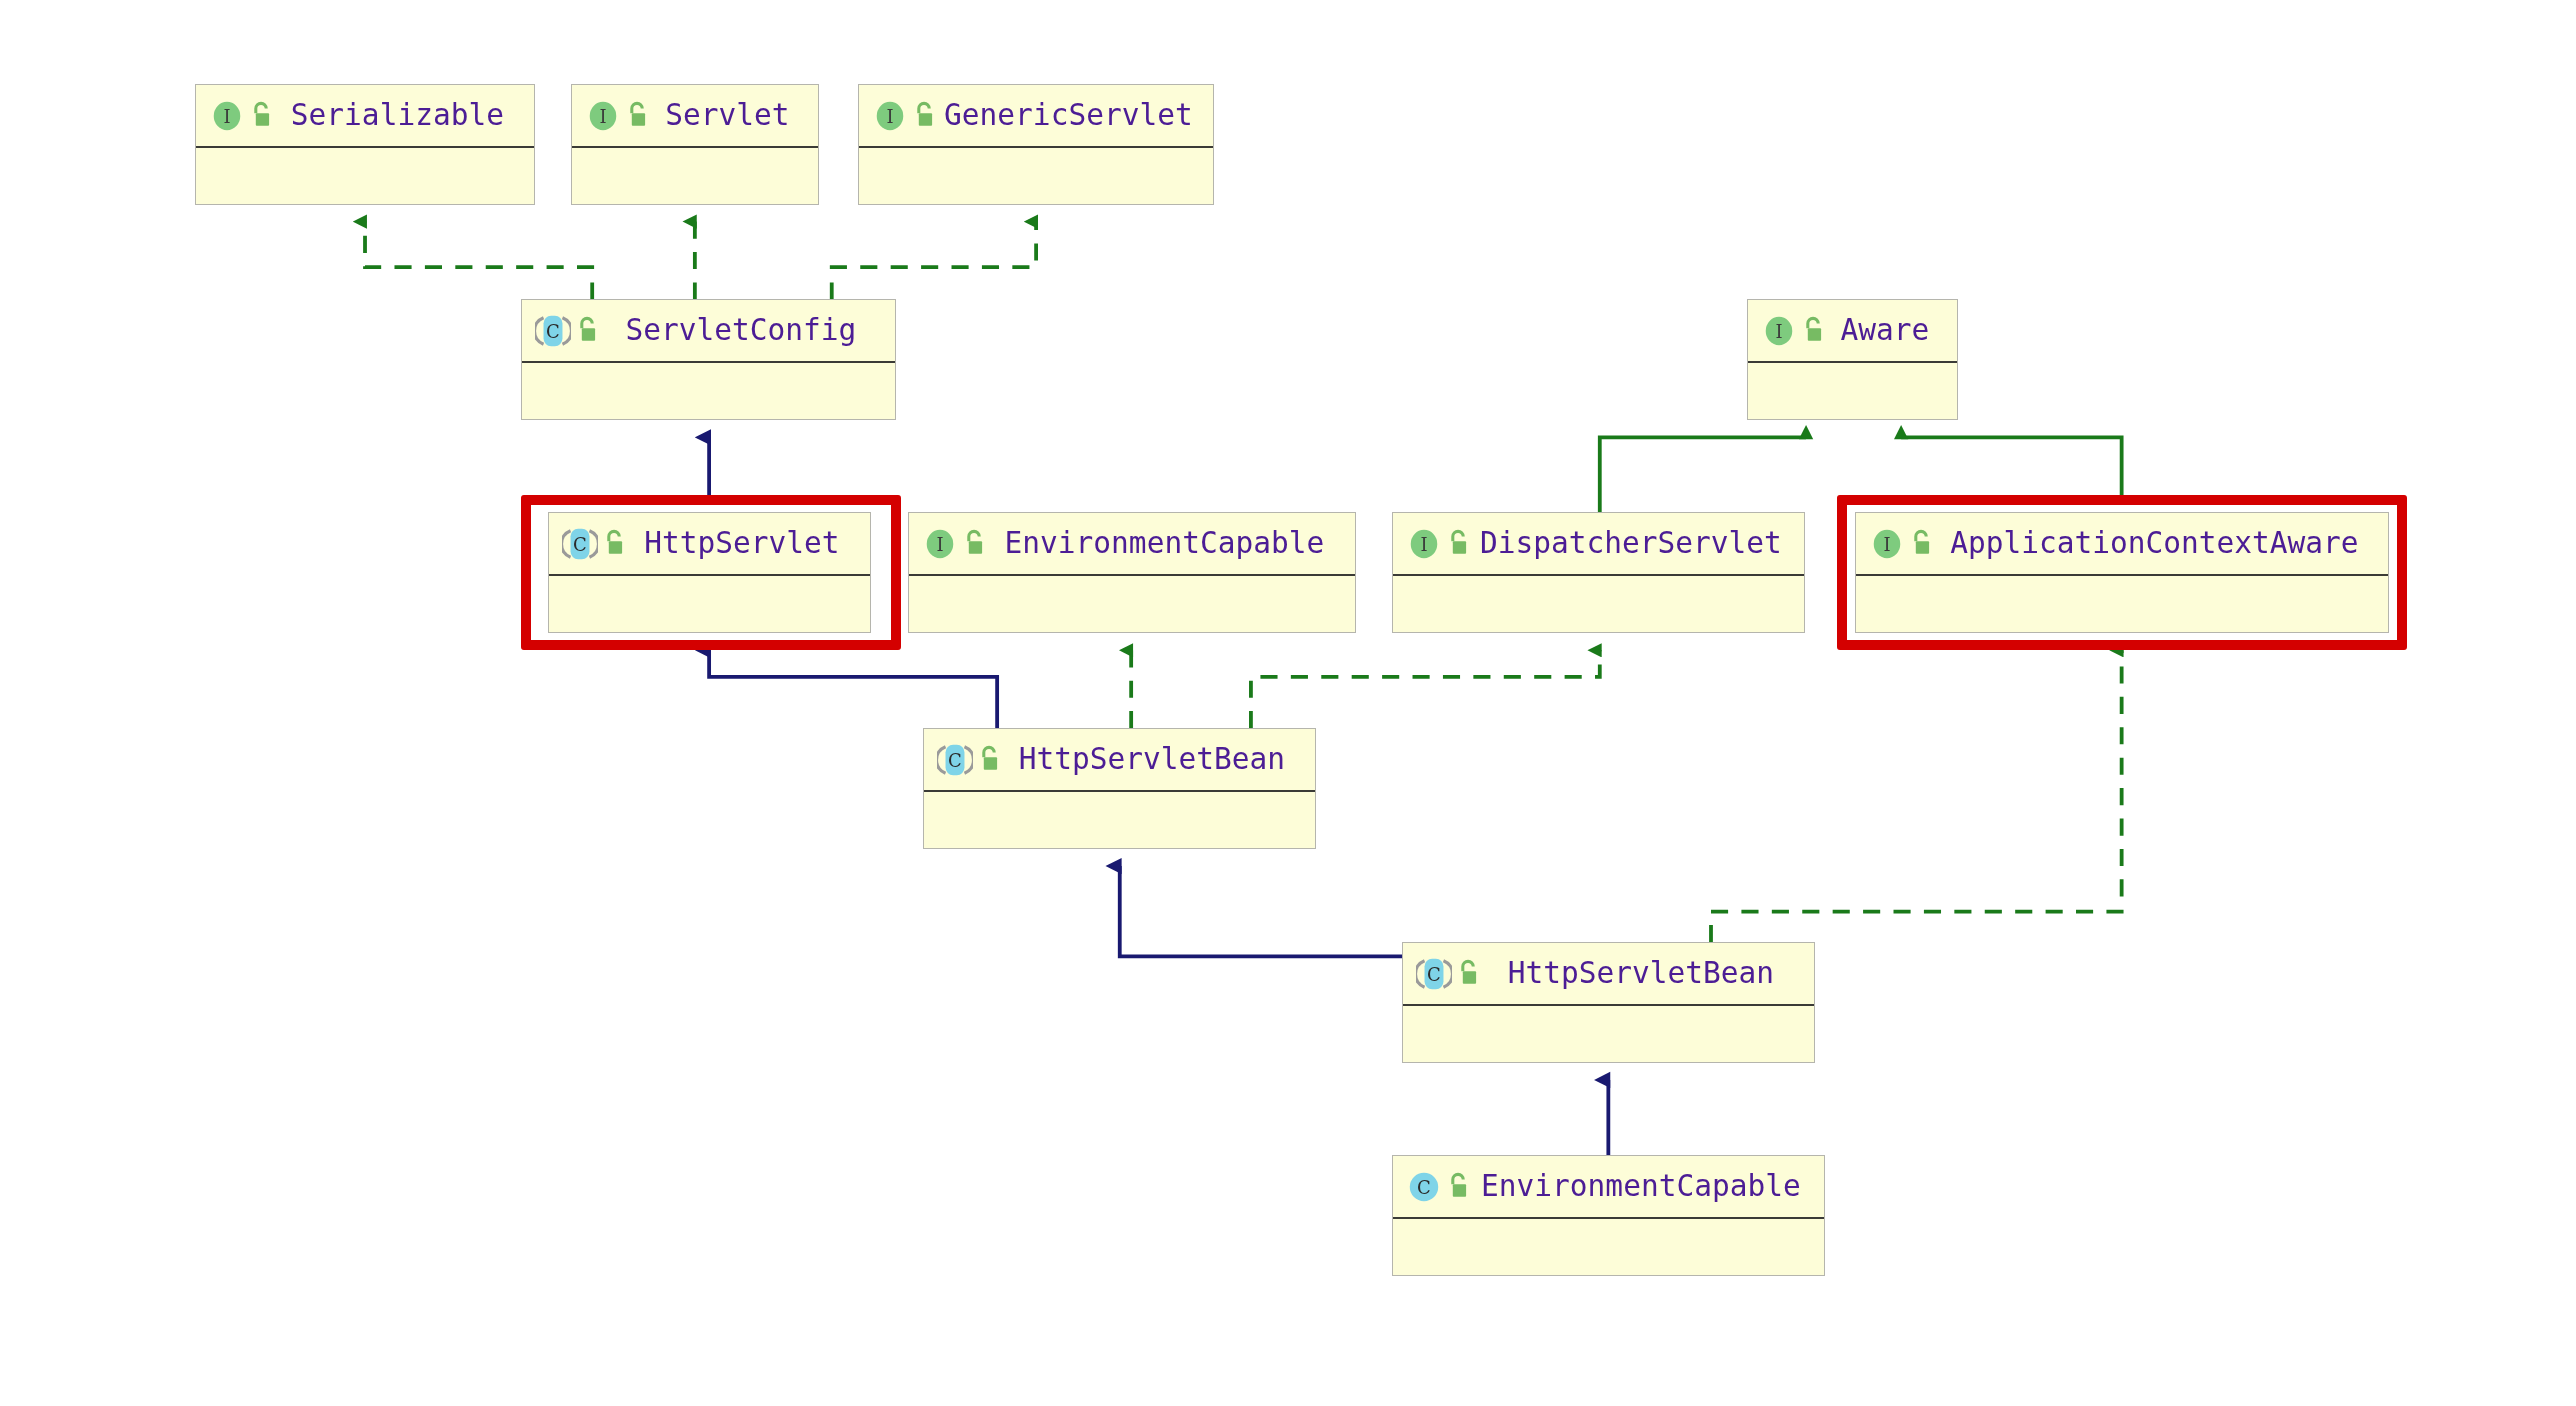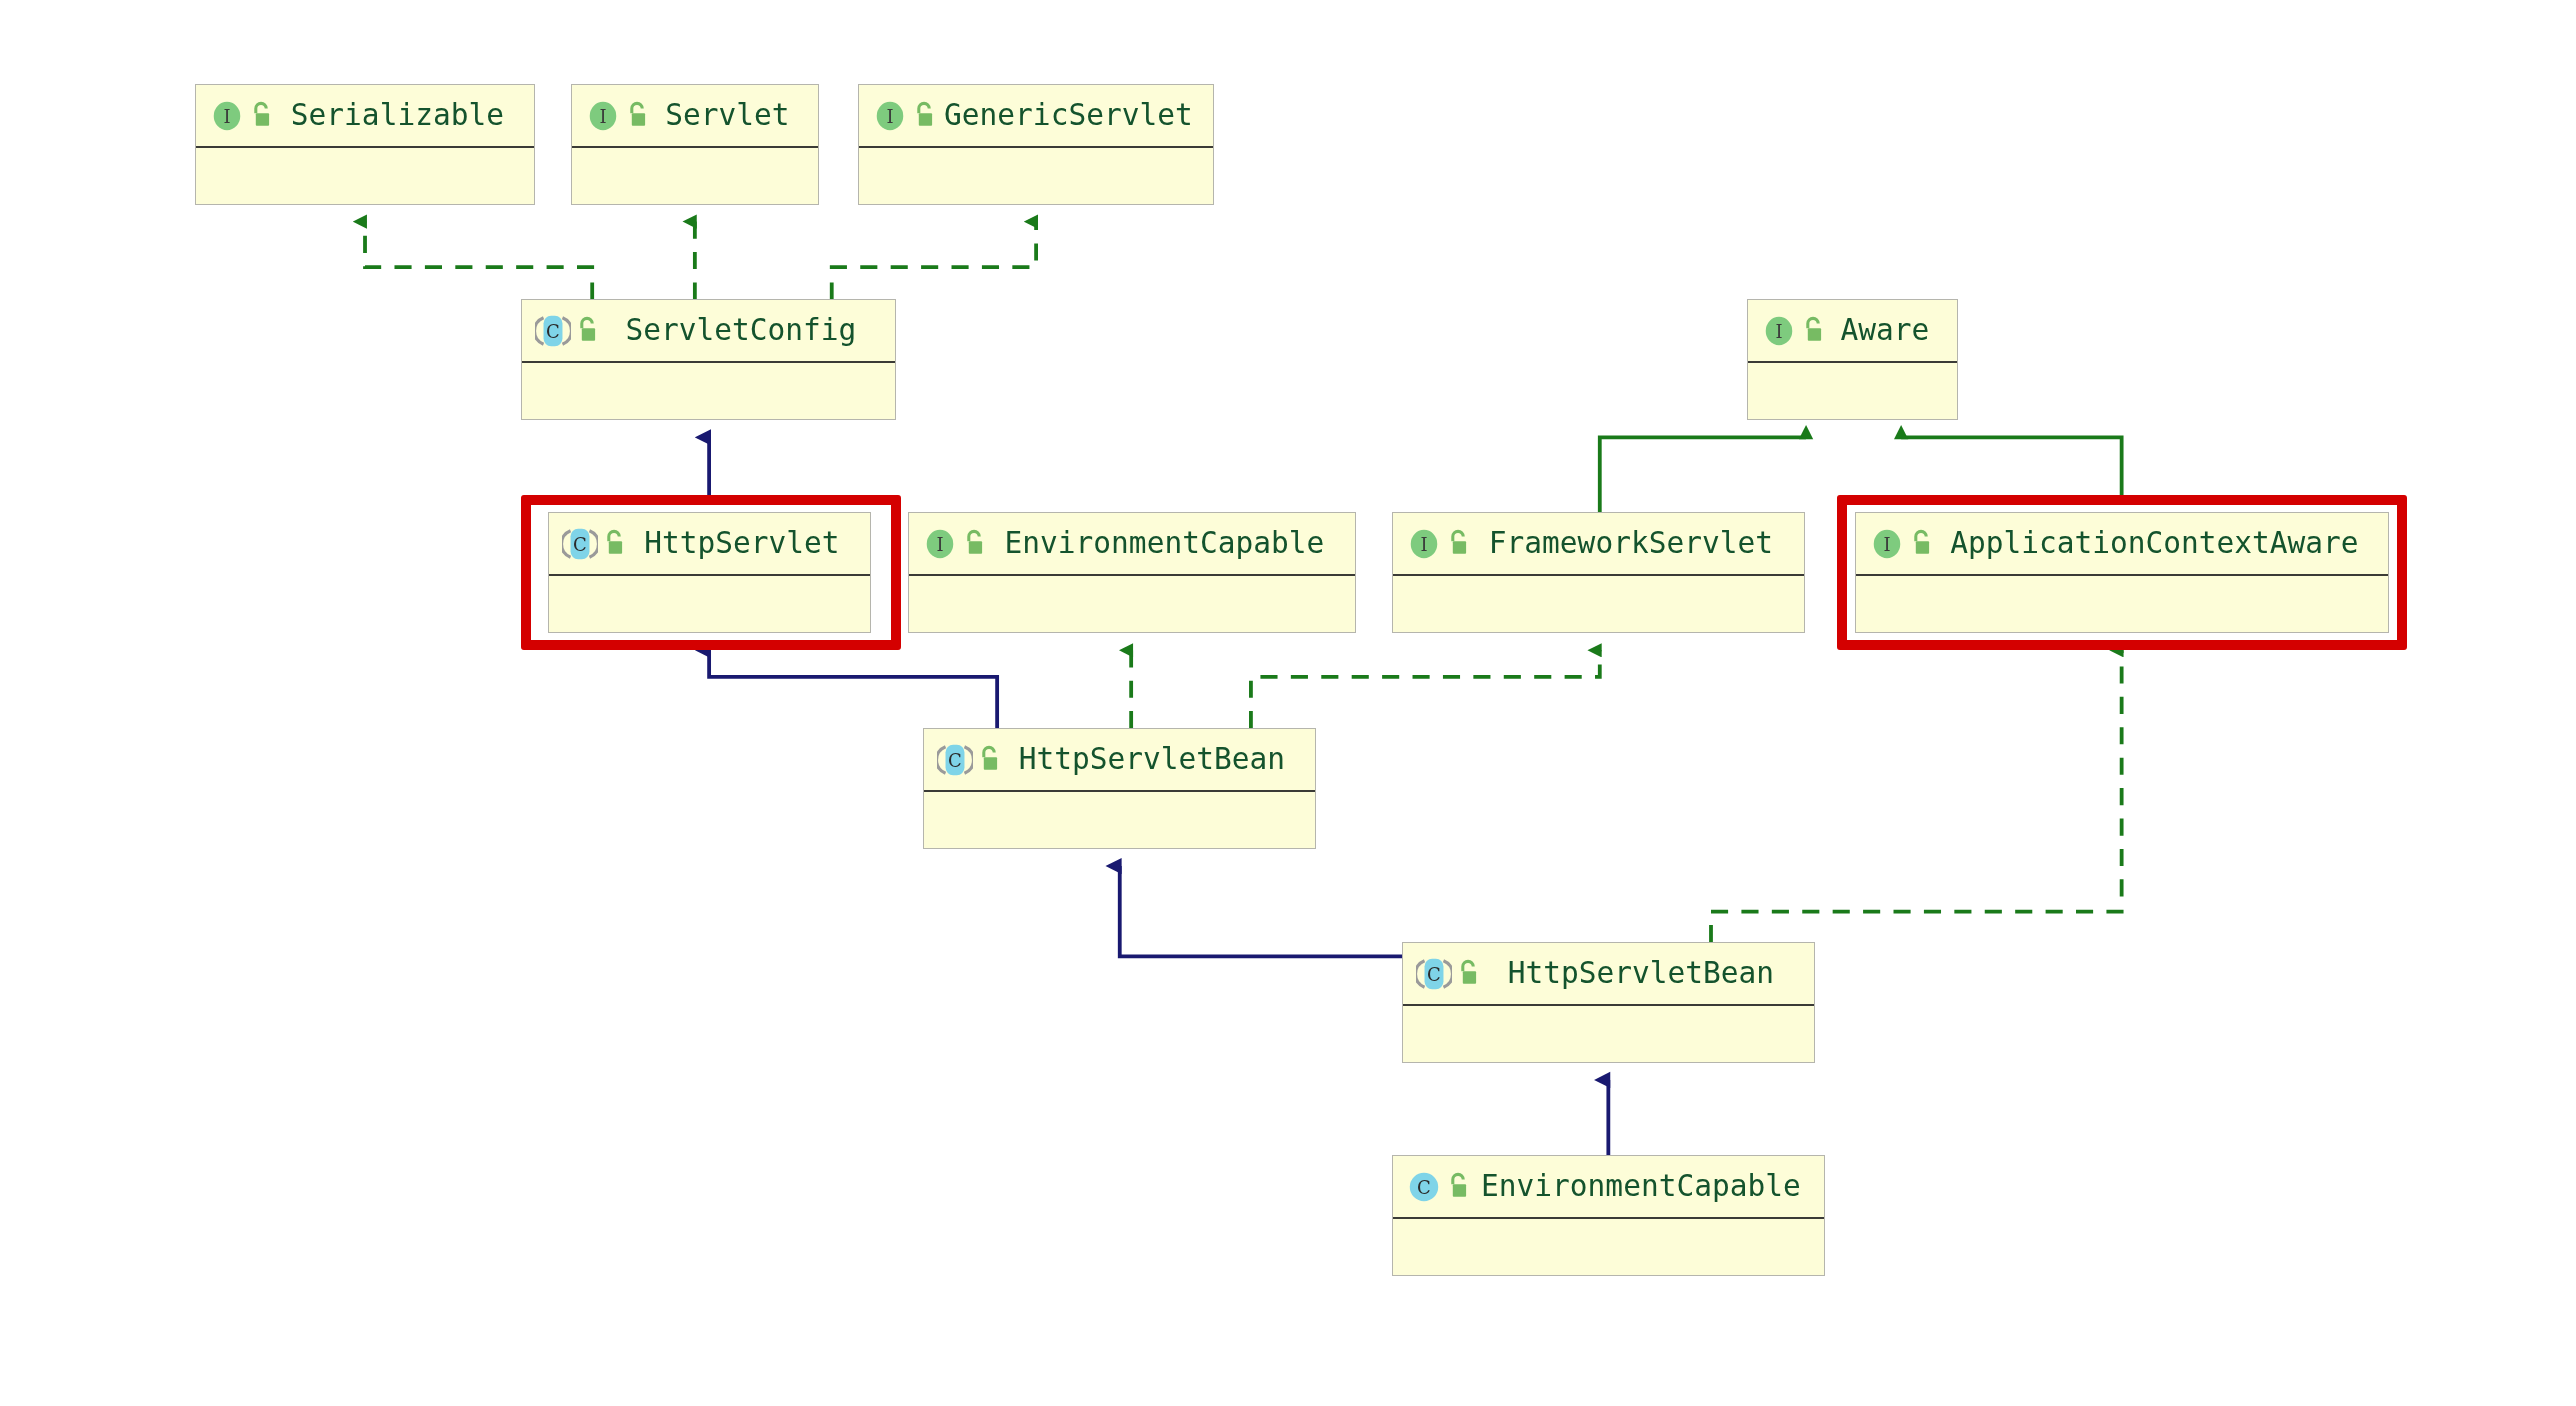--- a/index.html
+++ b/index.html
@@ -66,21 +66,21 @@
     width: 25px;
     height: 28.5px;
     position: relative;
     margin-right: 5.7px;
   }
   .node-title {
     flex: 1 1 auto;
     text-align: center;
     font-family: "DejaVu Sans Mono", monospace;
     font-size: 29.5px;
-    color: #14532d;
+    color: #4c1d95;
     white-space: nowrap;
     letter-spacing: 0px;
     padding-right: 5.7px;
     line-height: 1;
   }
   .highlight-box {
     position: absolute;
     box-sizing: border-box;
     border: 10.5px solid #d40000;
     background: #ffffff;
@@ -224,21 +224,21 @@
       <div class="uml-node" style="left: 1392px; top: 512px; width: 413px; height: 121px; background: rgb(253, 253, 216); border-color: rgb(181, 181, 173);">
         <div class="node-header" style="border-bottom-color: rgb(59, 59, 54);">
           <span class="stereo-icon"><svg viewBox="0 0 38 38" width="36" height="36">
               <ellipse cx="19" cy="19" rx="14" ry="15" fill="#7ecb7e"></ellipse>
               <text x="19" y="26" text-anchor="middle" font-family="&quot;DejaVu Serif&quot;, serif" font-size="19" fill="#3a3a3a">I</text>
             </svg></span>
           <span class="lock-icon"><svg viewBox="0 0 26 30" width="25" height="28.5">
               <path d="M 7 13 L 7 8 A 5.5 5.5 0 0 1 18 8" stroke="#77bb63" stroke-width="3.2" fill="none"></path>
               <rect x="7" y="13" width="14" height="13" rx="1" fill="#77bb63"></rect>
             </svg></span>
-          <span class="node-title">FrameworkServlet</span>
+          <span class="node-title">DispatcherServlet</span>
         </div>
         <div class="node-body"></div>
       </div>
       <div class="highlight-box" style="left: 1837px; top: 495px; width: 570px; height: 155px; border-color: rgb(212, 0, 0);"></div>
       <div class="uml-node" style="left: 1855px; top: 512px; width: 534px; height: 121px; background: rgb(253, 253, 216); border-color: rgb(181, 181, 173);">
         <div class="node-header" style="border-bottom-color: rgb(59, 59, 54);">
           <span class="stereo-icon"><svg viewBox="0 0 38 38" width="36" height="36">
               <ellipse cx="19" cy="19" rx="14" ry="15" fill="#7ecb7e"></ellipse>
               <text x="19" y="26" text-anchor="middle" font-family="&quot;DejaVu Serif&quot;, serif" font-size="19" fill="#3a3a3a">I</text>
             </svg></span>

